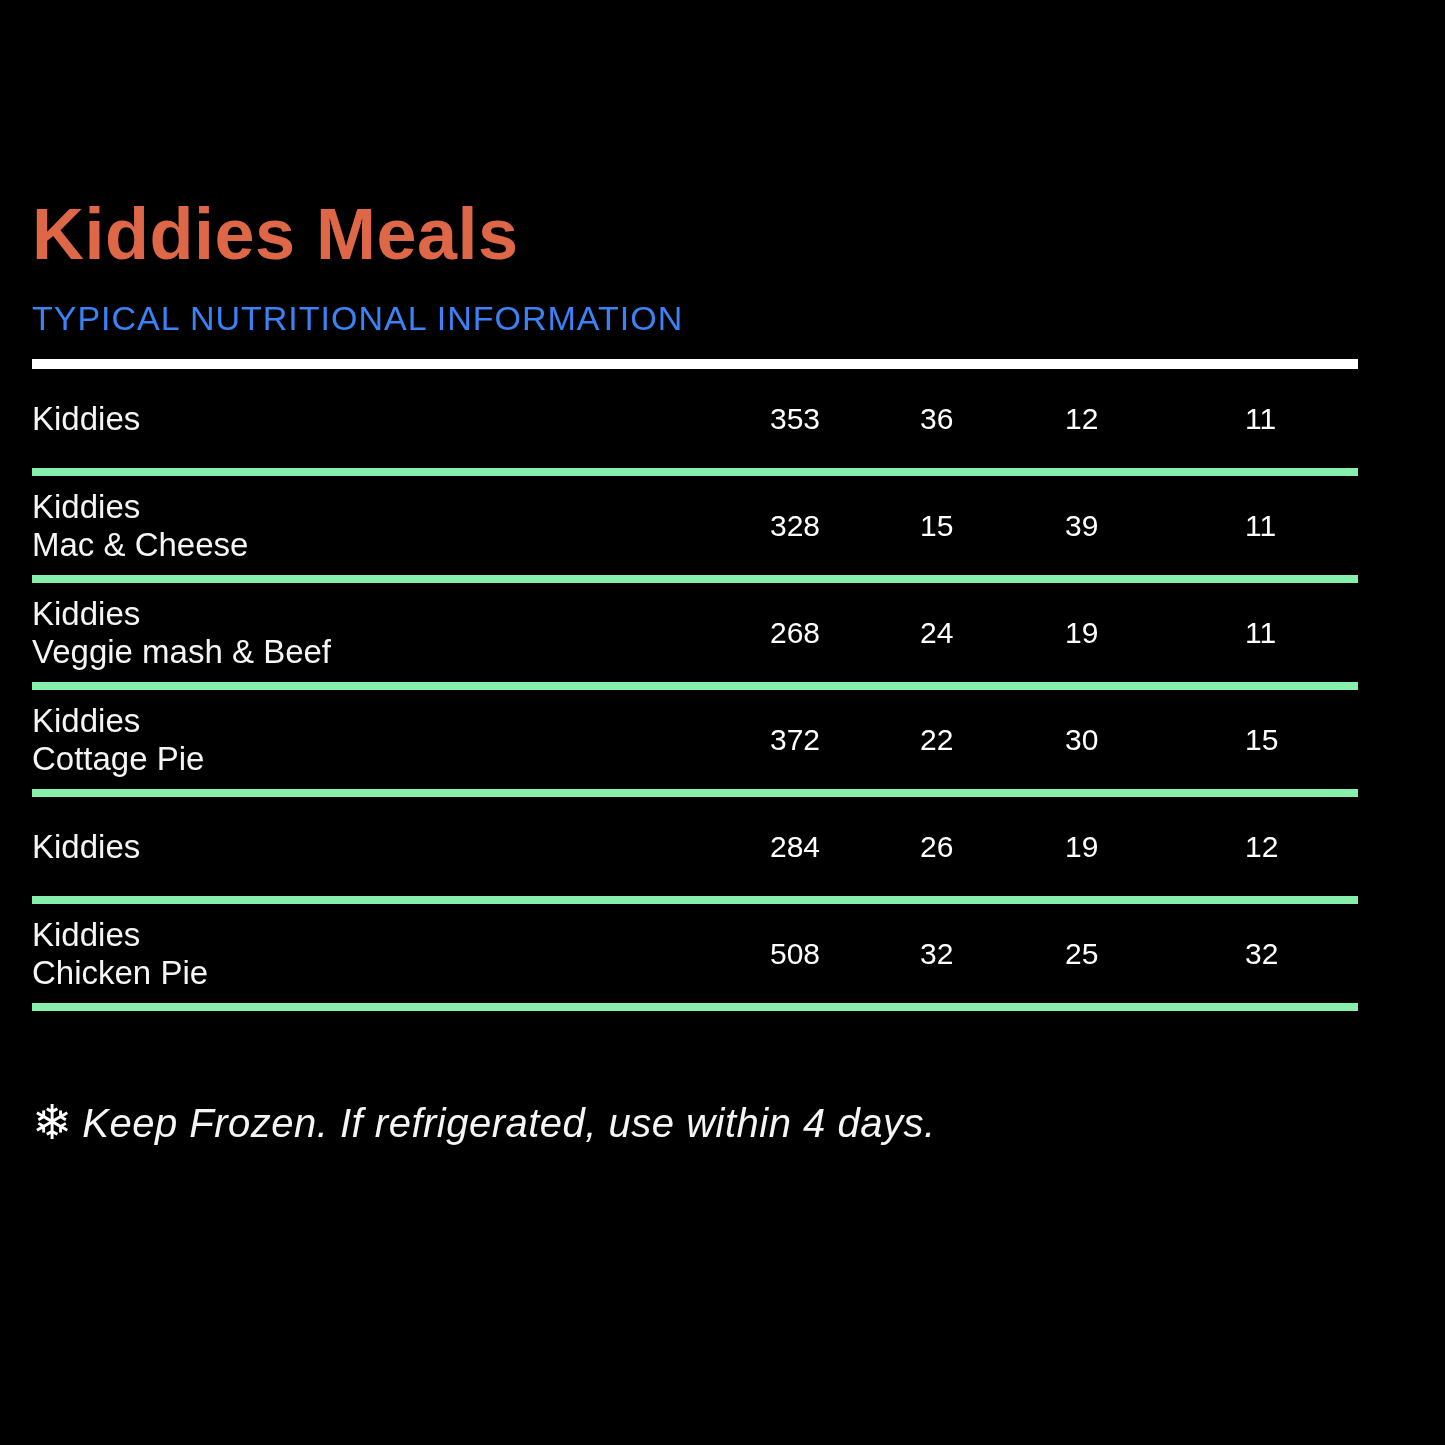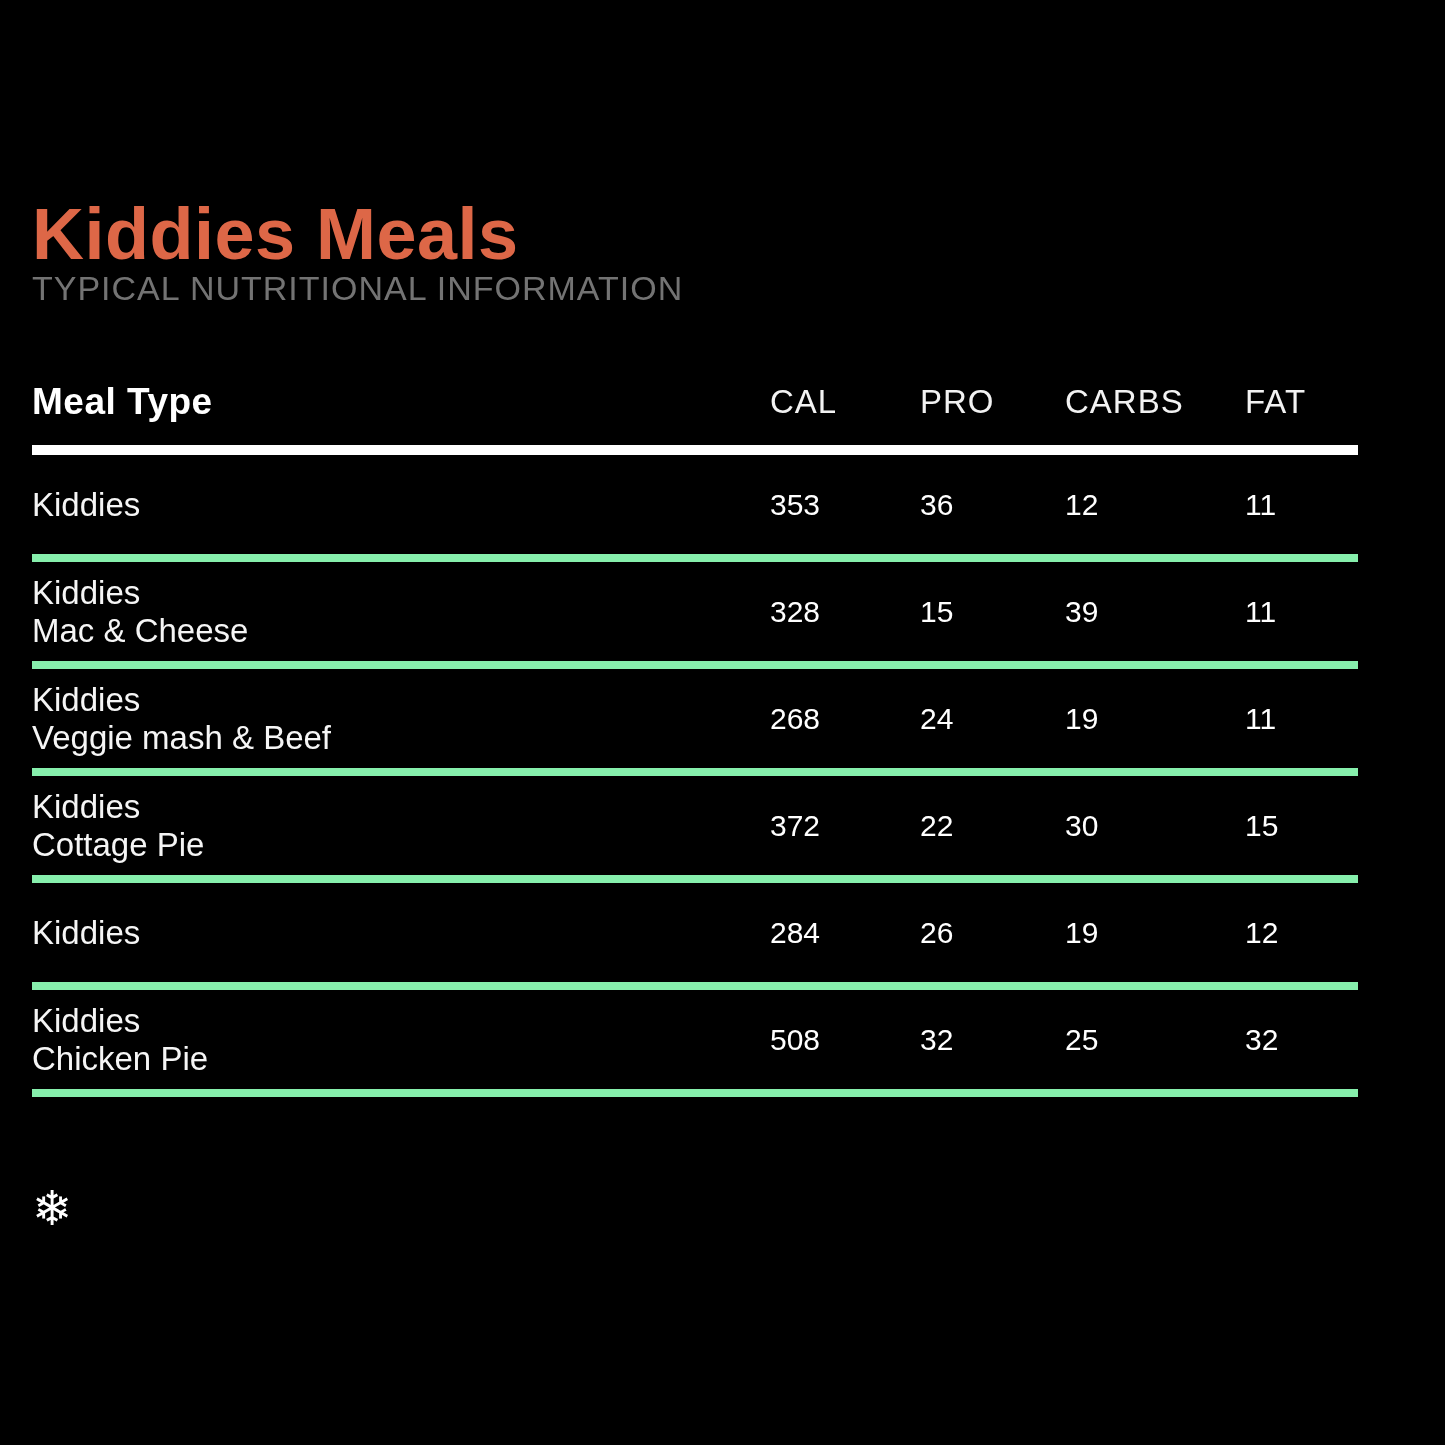--- a/index.html
+++ b/index.html
@@ -23,25 +23,26 @@
   }
   .title {
     margin-top: 198px;
     font-size: 72px;
     line-height: 1.0;
     font-weight: 800;
     letter-spacing: 0.5px;
     color: #dd6747;
   }
   .subtitle {
+    margin-top: 30px;
     font-size: 34px;
     line-height: 1.1;
     font-weight: 400;
     letter-spacing: 1px;
-    color: #737373;
+    color: #3b82f6;
   }
   .grid-row {
     display: grid;
     grid-template-columns: 738px 150px 145px 180px 113px;
     align-items: center;
   }
   .table-header {
     margin-top: 74px;
   }
   .meal-type-header {
@@ -96,27 +97,20 @@
   }
 </style>
 </head>
 <body>
 
 <div class="content">
 
   <div class="title">Kiddies Meals</div>
   <div class="subtitle">TYPICAL NUTRITIONAL INFORMATION</div>
 
-  <div class="grid-row table-header">
-    <div class="meal-type-header">Meal Type</div>
-    <div class="col-header">CAL</div>
-    <div class="col-header">PRO</div>
-    <div class="col-header">CARBS</div>
-    <div class="col-header">FAT</div>
-  </div>
 
   <div class="header-rule"></div>
 
   <div class="grid-row data-row">
     <div class="meal-name">
       <div>Kiddies</div>
     </div>
     <div class="num">353</div>
     <div class="num">36</div>
     <div class="num">12</div>
@@ -172,15 +166,16 @@
       <div>Chicken Pie</div>
     </div>
     <div class="num">508</div>
     <div class="num">32</div>
     <div class="num">25</div>
     <div class="num">32</div>
   </div>
 
   <div class="footer">
     <span class="snowflake">❄</span>
+    <span class="footer-note">Keep Frozen. If refrigerated, use within 4 days.</span>
   </div>
 
 </div>
 
 </body></html>

